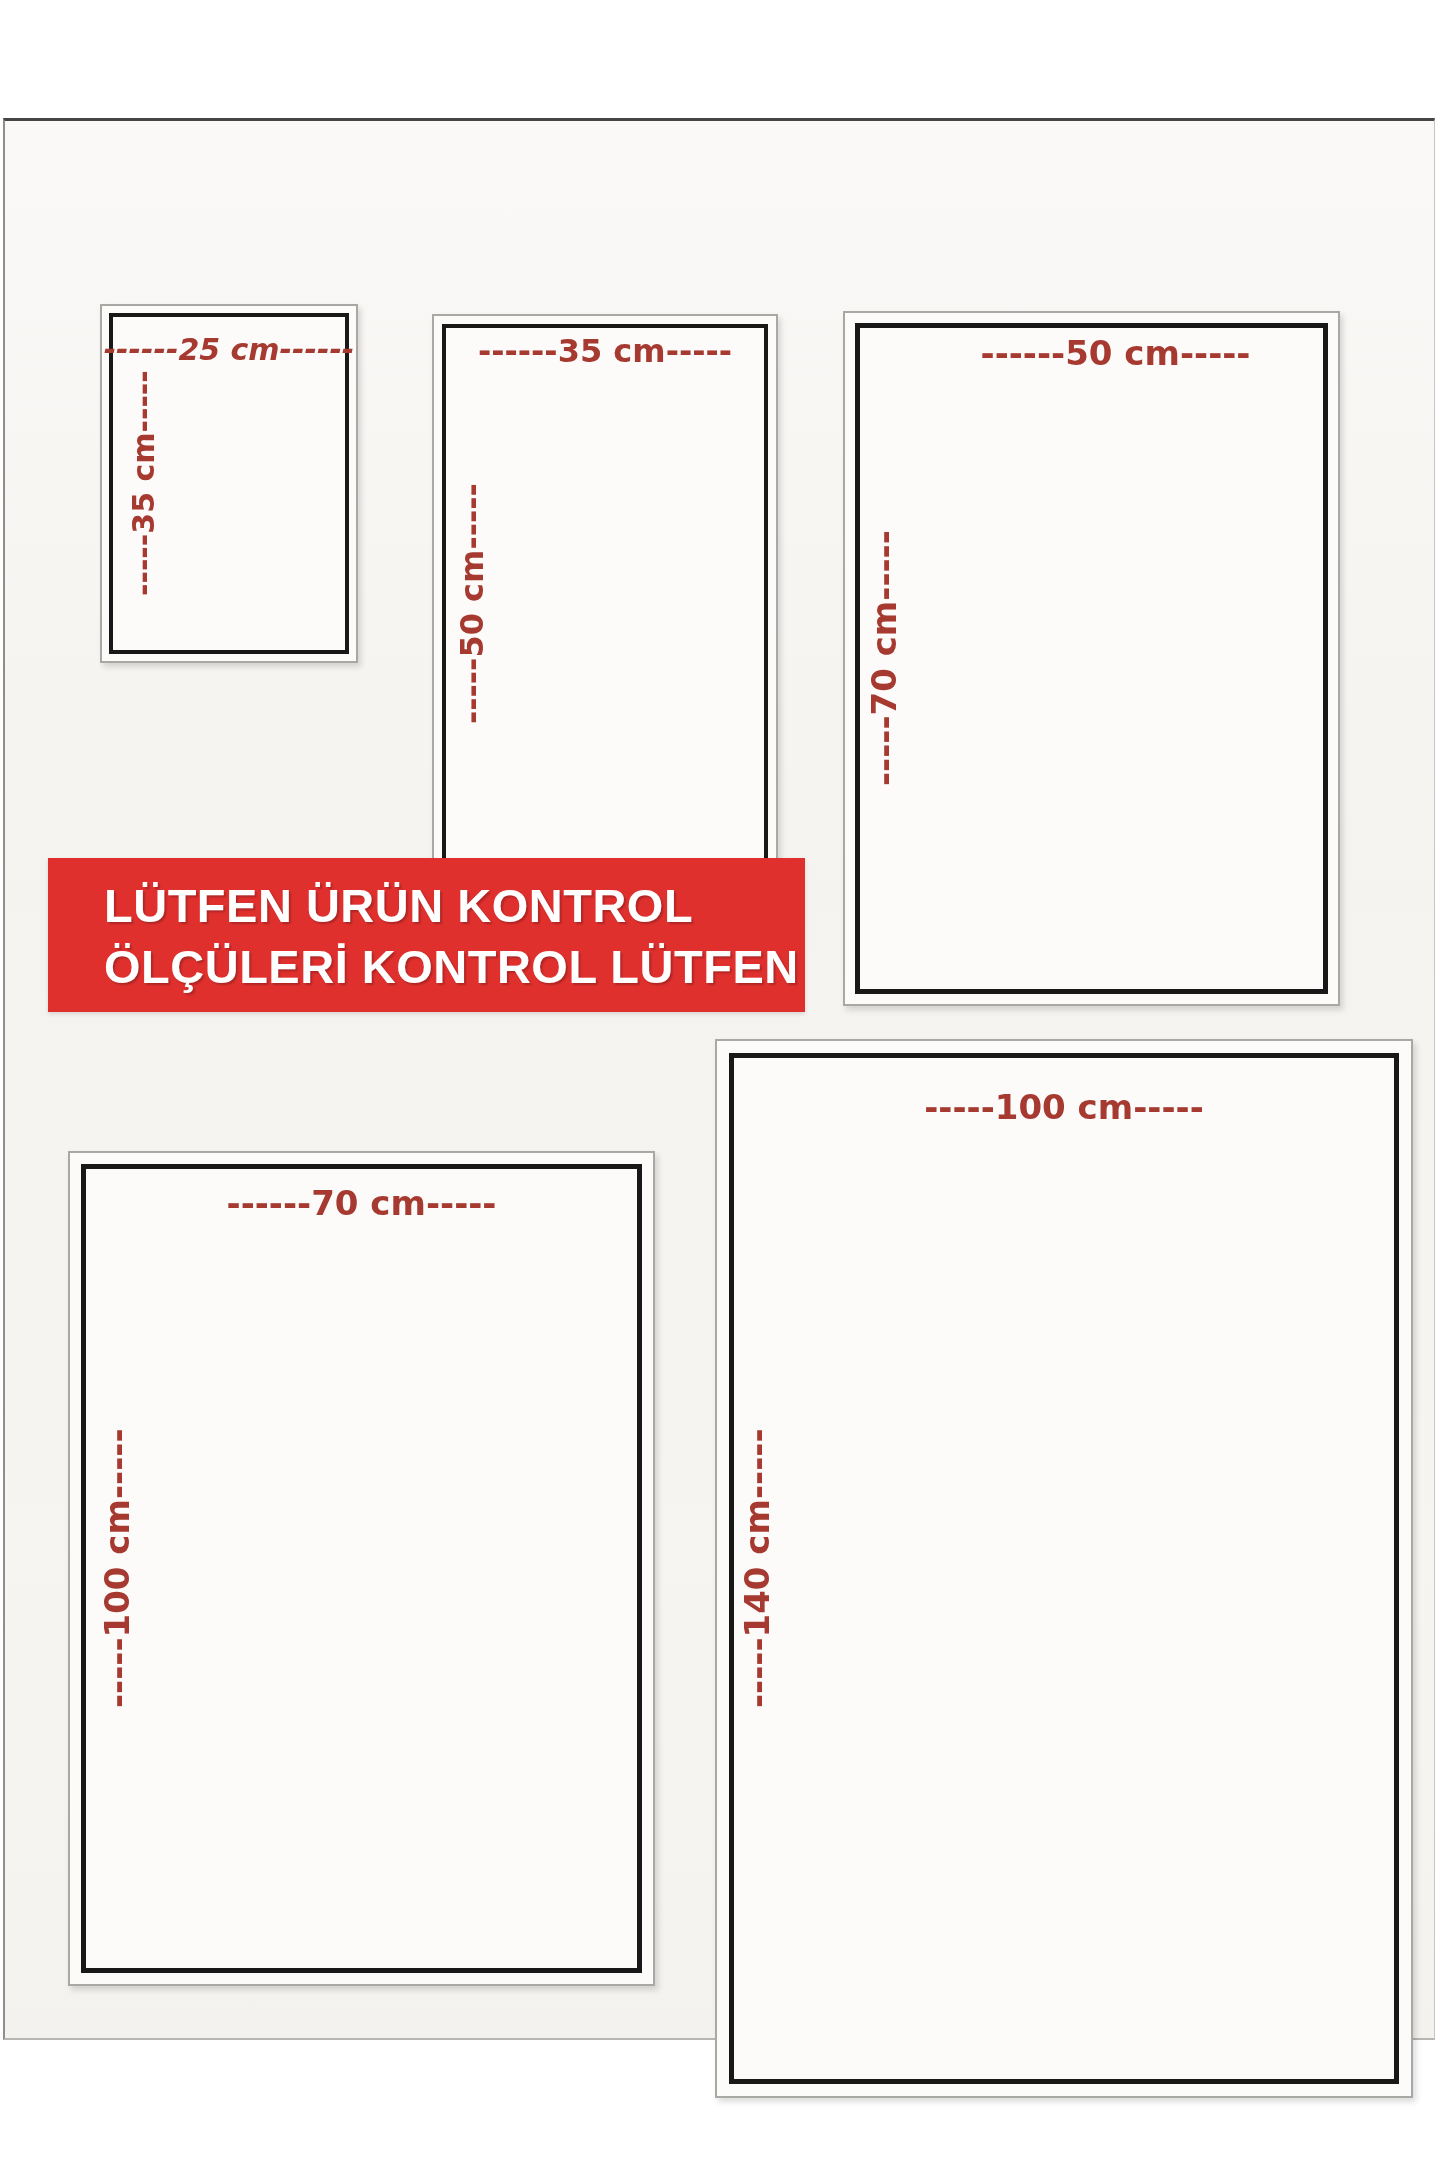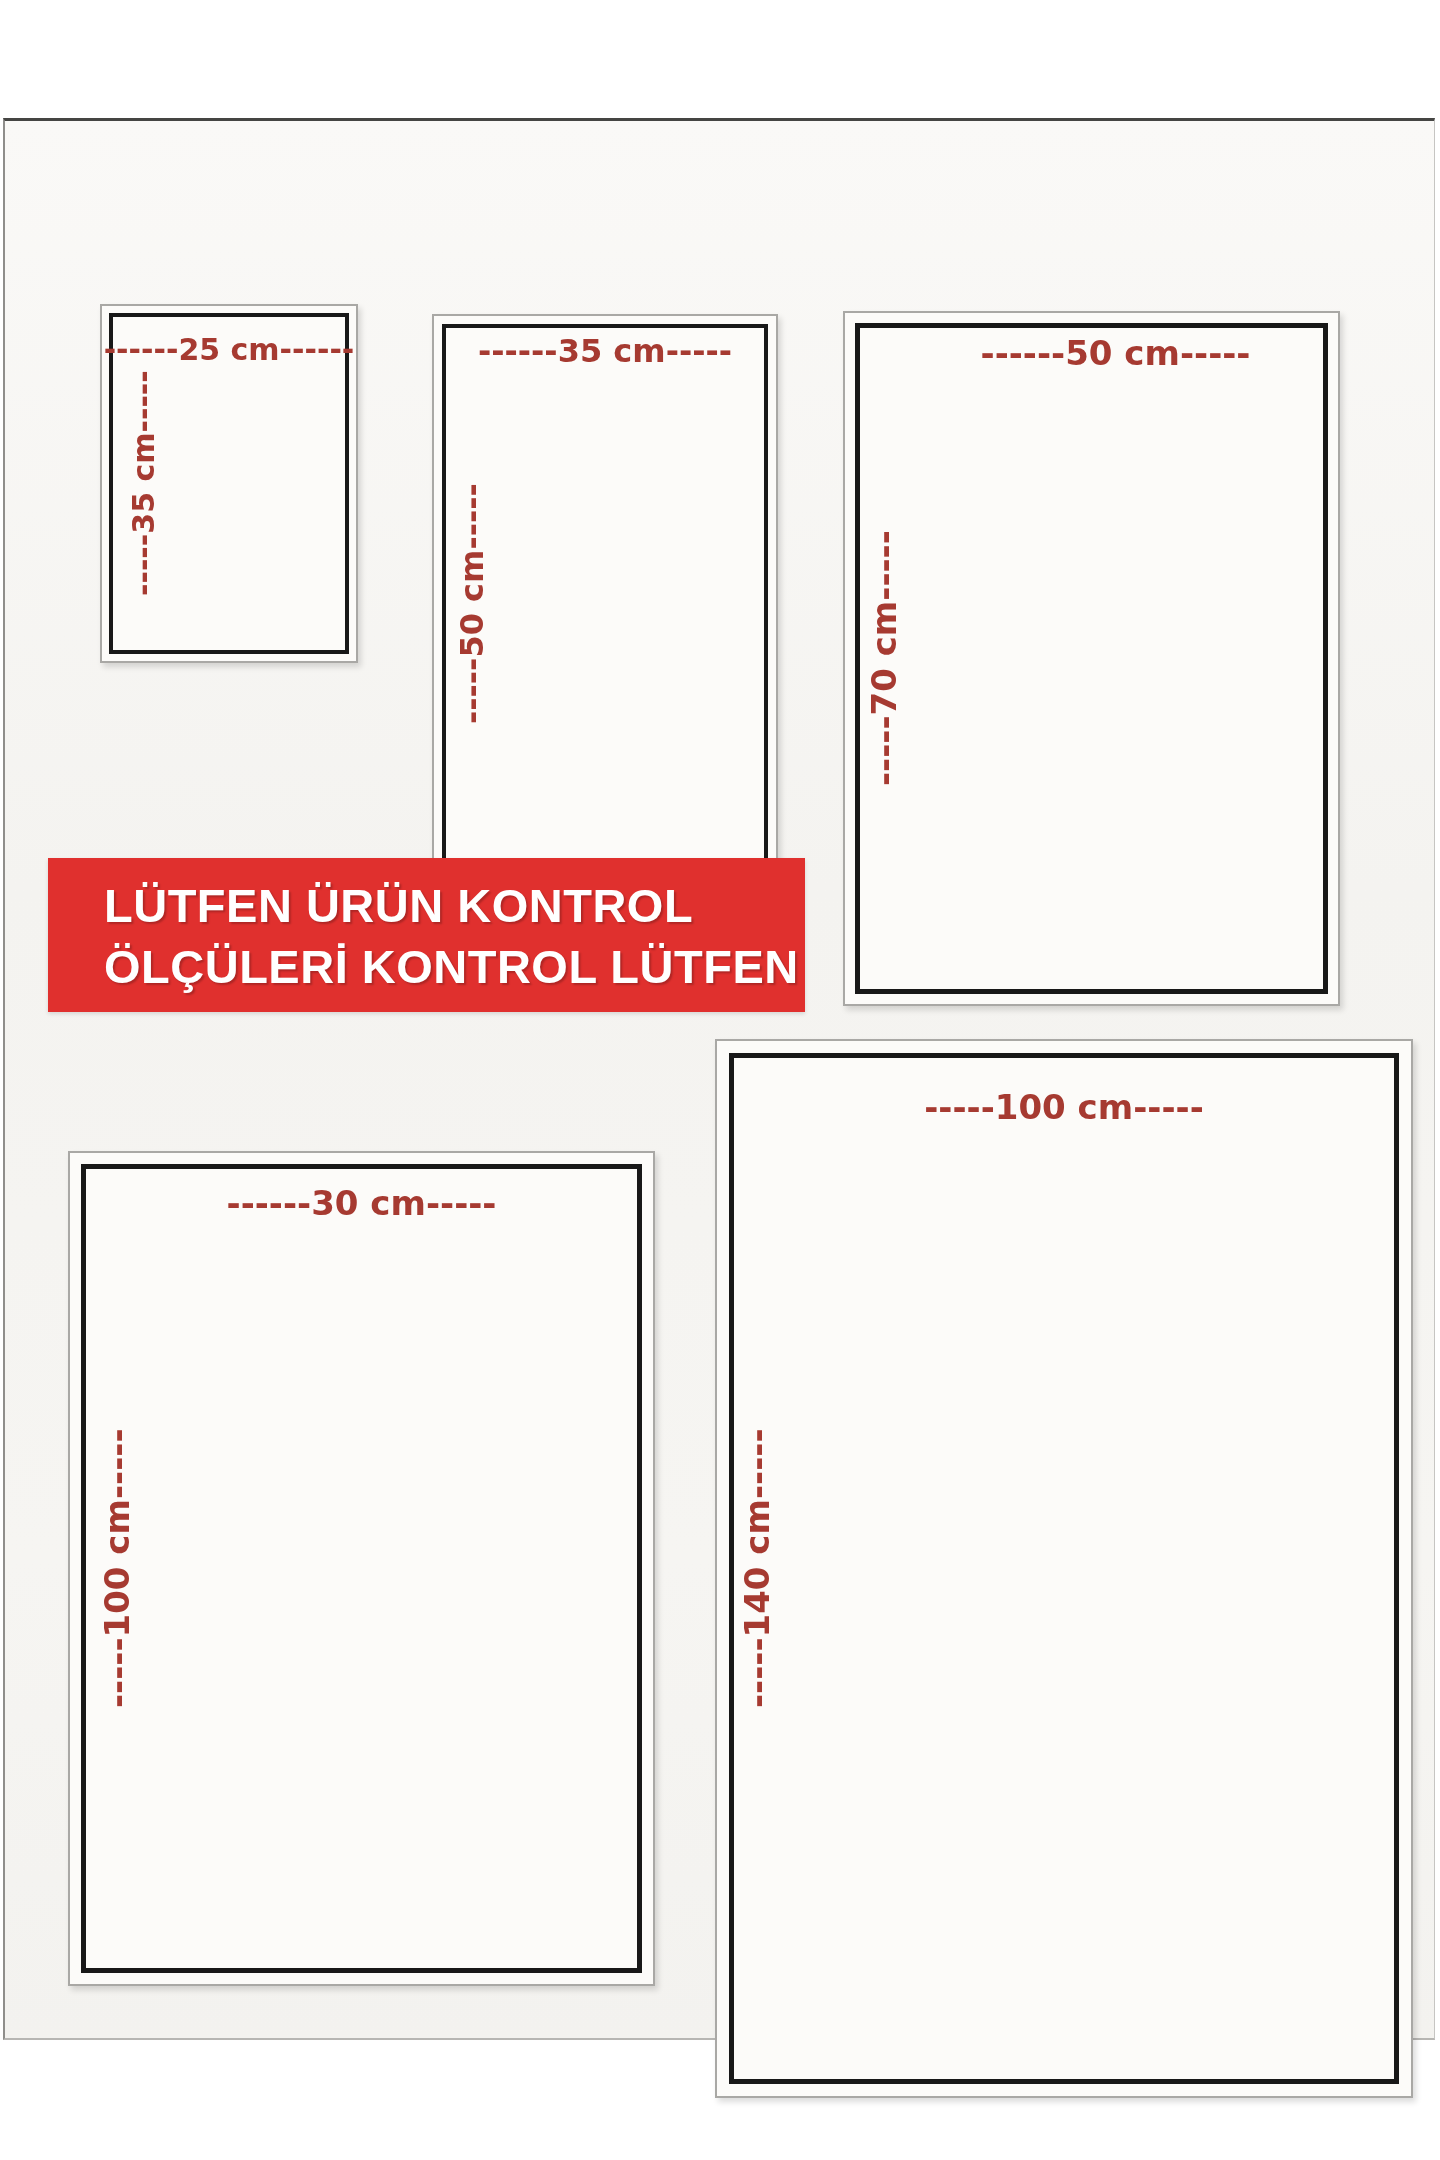--- a/index.html
+++ b/index.html
@@ -38,21 +38,21 @@
   .v-label{
     position:absolute;top:0;bottom:0;
     writing-mode:vertical-rl;transform:rotate(180deg);
     text-align:center;line-height:44px;
     color:var(--dimension_label_red,#a63a31);
     font-weight:bold;font-size:34px;white-space:nowrap;
   }
 
   .box1{left:95px;top:183px;width:258px;height:359px;}
   .box1 .inner-frame{inset:7px;border-width:4px;}
-  .box1 .h-label{top:26px;font-size:30px;}
+  .box1 .h-label{top:26px;font-size:30px;font-style:italic;}
   .box1 .v-label{left:20px;font-size:30px;}
 
   .box2{left:427px;top:193px;width:346px;height:580px;}
   .box2 .inner-frame{inset:8px;border-width:4px;}
   .box2 .h-label{top:16px;font-size:32px;}
   .box2 .v-label{left:16px;font-size:32px;}
 
   .box3{left:838px;top:190px;width:497px;height:695px;}
   .box3 .inner-frame{inset:10px;}
   .box3 .h-label{top:20px;padding-left:48px;}
@@ -103,21 +103,21 @@
     <div class="v-label">-----70 cm-----</div>
   </div>
 
   <div class="banner">
     <div>LÜTFEN ÜRÜN KONTROL</div>
     <div>ÖLÇÜLERİ KONTROL LÜTFEN</div>
   </div>
 
   <div class="size-box box4">
     <div class="inner-frame"></div>
-    <div class="h-label">------30 cm-----</div>
+    <div class="h-label">------70 cm-----</div>
     <div class="v-label">-----100 cm-----</div>
   </div>
 
   <div class="size-box box5">
     <div class="inner-frame"></div>
     <div class="h-label">-----100 cm-----</div>
     <div class="v-label">-----140 cm-----</div>
   </div>
 
 </div>

